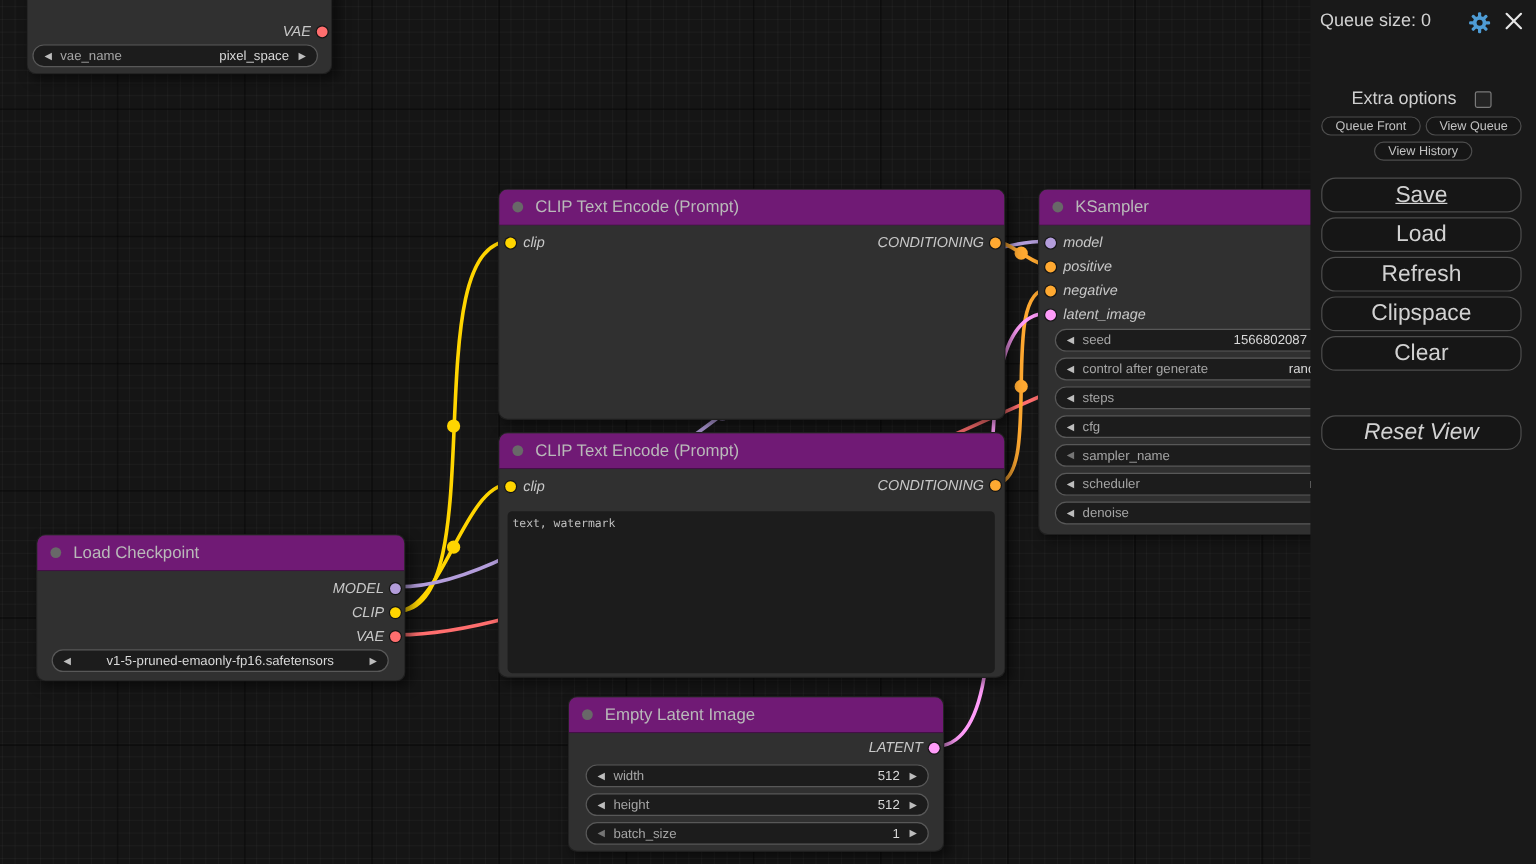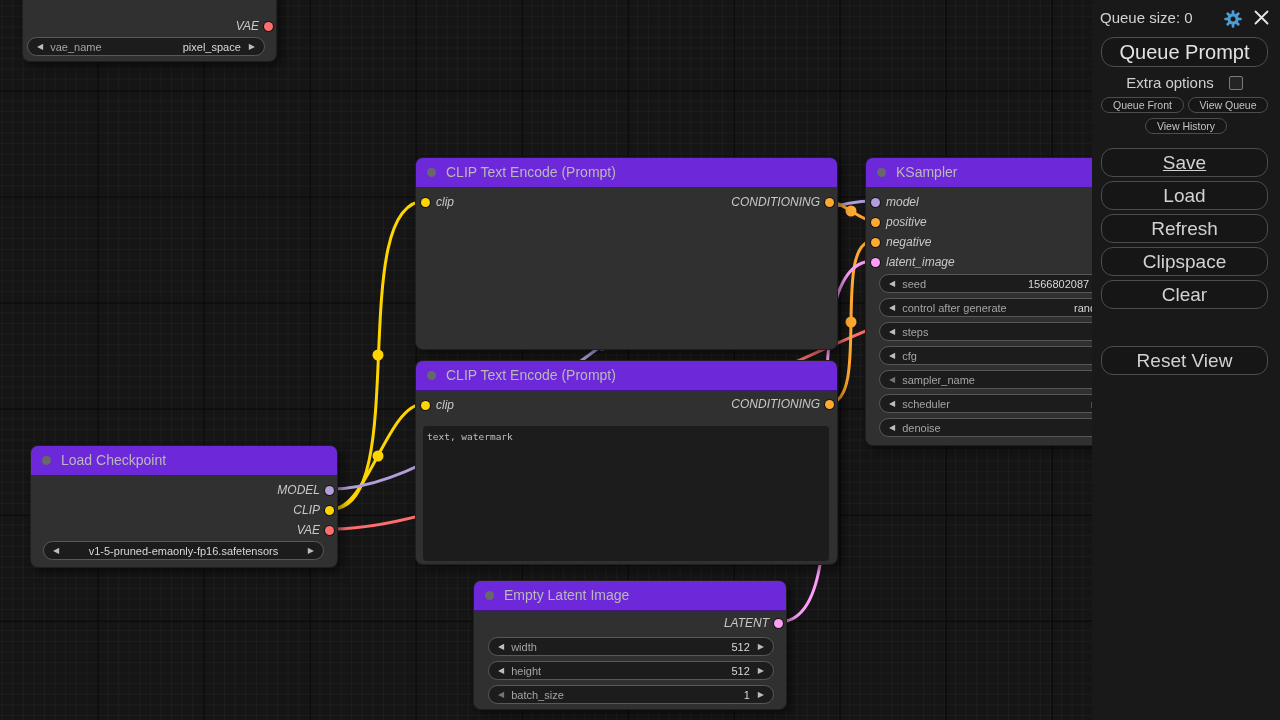--- a/index.html
+++ b/index.html
@@ -12,21 +12,21 @@
       linear-gradient(rgba(255,255,255,.030) 1px, transparent 1px),
       linear-gradient(90deg, rgba(255,255,255,.030) 1px, transparent 1px);
     background-size:106px 106px,106px 106px,10.6px 10.6px,10.6px 10.6px;
     background-position:-9px -16px,-9px -16px,-9px -16px,-9px -16px;
     font-family:"Liberation Sans",sans-serif;
     -webkit-font-smoothing:antialiased;
   }
   #wires{position:absolute;left:0;top:0;z-index:1;}
   .node{position:absolute;z-index:2;background:#303030;border-radius:8px;
         box-shadow:4px 4px 10px rgba(0,0,0,.5);border:1px solid rgba(0,0,0,.35);box-sizing:border-box;}
-  .node-title{position:relative;height:29px;background:#6d28d9;border-radius:7px 7px 0 0;
+  .node-title{position:relative;height:29px;background:#701a75;border-radius:7px 7px 0 0;
         border-bottom:1px solid rgba(0,0,0,.4);color:#b9b9b9;font-size:14px;line-height:29px;
         padding-left:30px;white-space:nowrap;overflow:hidden;}
   .title-dot{position:absolute;left:11px;top:10px;width:9px;height:9px;border-radius:50%;background:#686868;}
   .slot{position:absolute;height:20px;display:flex;align-items:center;font-size:12px;color:#c8c8c8;white-space:nowrap;font-style:italic;}
   .slot.in{left:20px;}
   .slot.out{right:17px;}
   .port{position:absolute;width:9px;height:9px;border-radius:50%;box-shadow:0 0 0 1px rgba(0,0,0,.55);}
   .port.in{left:5px;}
   .port.out{right:3px;}
   .c-model{background:#B39DDB;} .c-clip{background:#FFD500;} .c-vae{background:#FF6E6E;}
@@ -222,32 +222,31 @@
       <circle cx="12" cy="12" r="3" fill="#191919"></circle>
     </svg>
 
     <svg class="menu-el" style="left:161px;top:9px;" width="17" height="17" viewBox="0 0 17 17">
       <g stroke="#e6e6e6" stroke-width="1.8" stroke-linecap="round">
         <line x1="2.5" y1="2.5" x2="14.5" y2="14.5"></line>
         <line x1="14.5" y1="2.5" x2="2.5" y2="14.5"></line>
       </g>
     </svg>
 
-    <div class="menu-el btn btn-qp">Queue Prompt</div>
 
     <div class="menu-el extra-row">
       <span>Extra options</span>
       <span class="checkbox"></span>
     </div>
 
     <div class="menu-el btn btn-small" style="left:9px;top:97px;width:83px;">Queue Front</div>
     <div class="menu-el btn btn-small" style="left:96px;top:97px;width:80px;">View Queue</div>
     <div class="menu-el btn btn-small" style="left:53px;top:118px;width:82px;">View History</div>
 
     <div class="menu-el btn btn-big" style="top:148px;text-decoration:underline;">Save</div>
     <div class="menu-el btn btn-big" style="top:181px;">Load</div>
     <div class="menu-el btn btn-big" style="top:214px;">Refresh</div>
     <div class="menu-el btn btn-big" style="top:247px;">Clipspace</div>
     <div class="menu-el btn btn-big" style="top:280px;">Clear</div>
-    <div class="menu-el btn btn-big" style="top:346px;">Reset View</div>
+    <div class="menu-el btn btn-big" style="top:346px;font-style:italic;">Reset View</div>
   </div>
 
 </div>
 
 </body></html>

